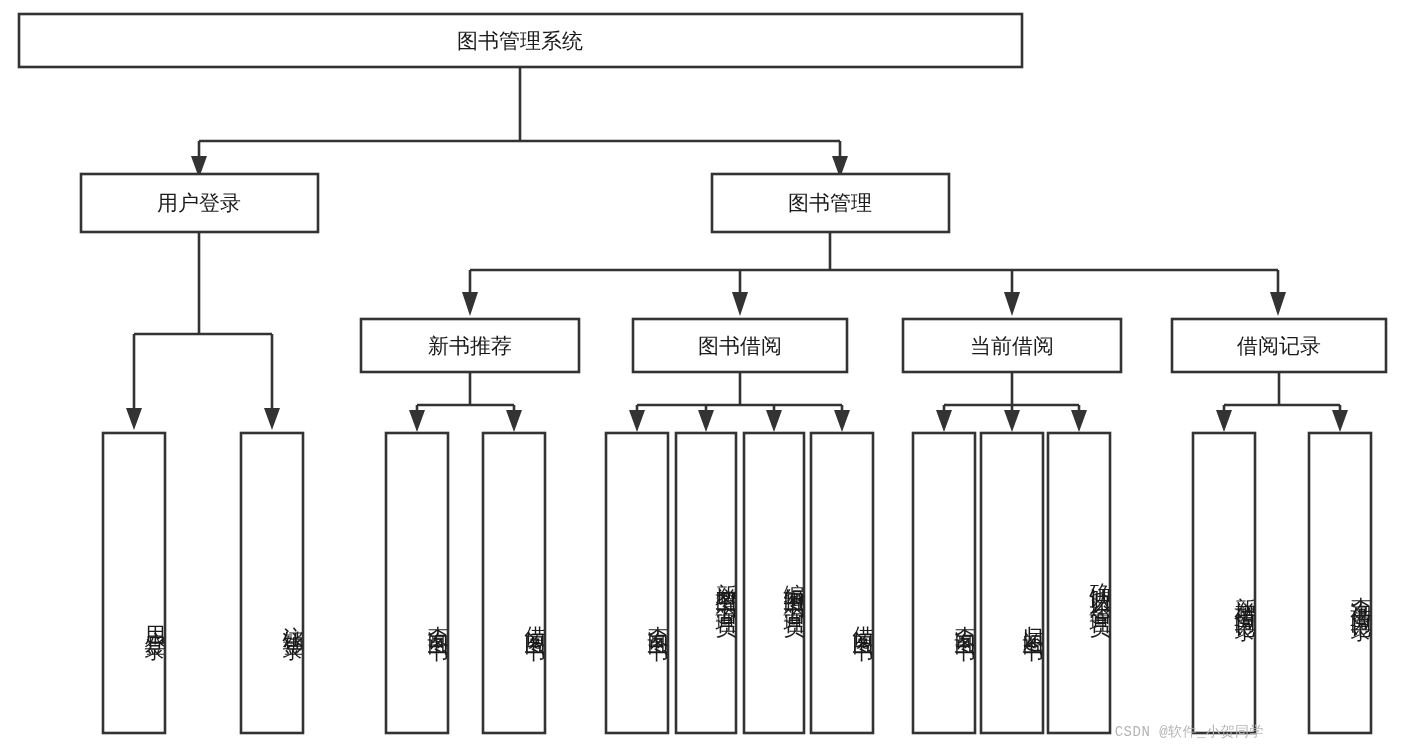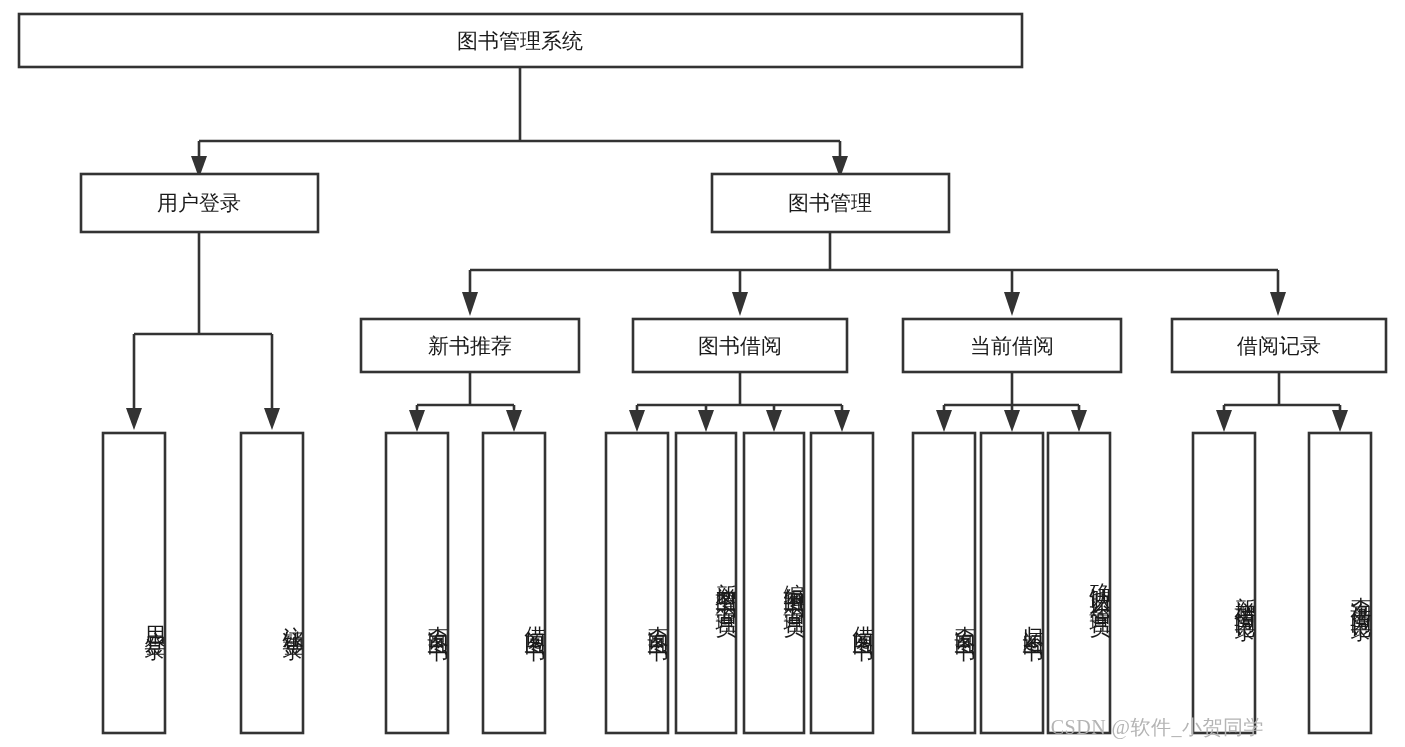--- a/index.html
+++ b/index.html
@@ -63,22 +63,22 @@
     white-space: nowrap;
     pointer-events: none;
     display: flex;
     align-items: flex-start;
     justify-content: center;
   }
   #watermark {
     position: absolute;
     right: 8px;
     bottom: 6px;
-    font-family: Liberation Serif, serif;
-    font-size: 20px;
+    font-family: Liberation Mono, monospace;
+    font-size: 14px;
     color: #b4b4b4;
     letter-spacing: 0.5px;
     white-space: nowrap;
   }
 </style>
 </head>
 <body>
 
 <div id="diagram-root">
 

